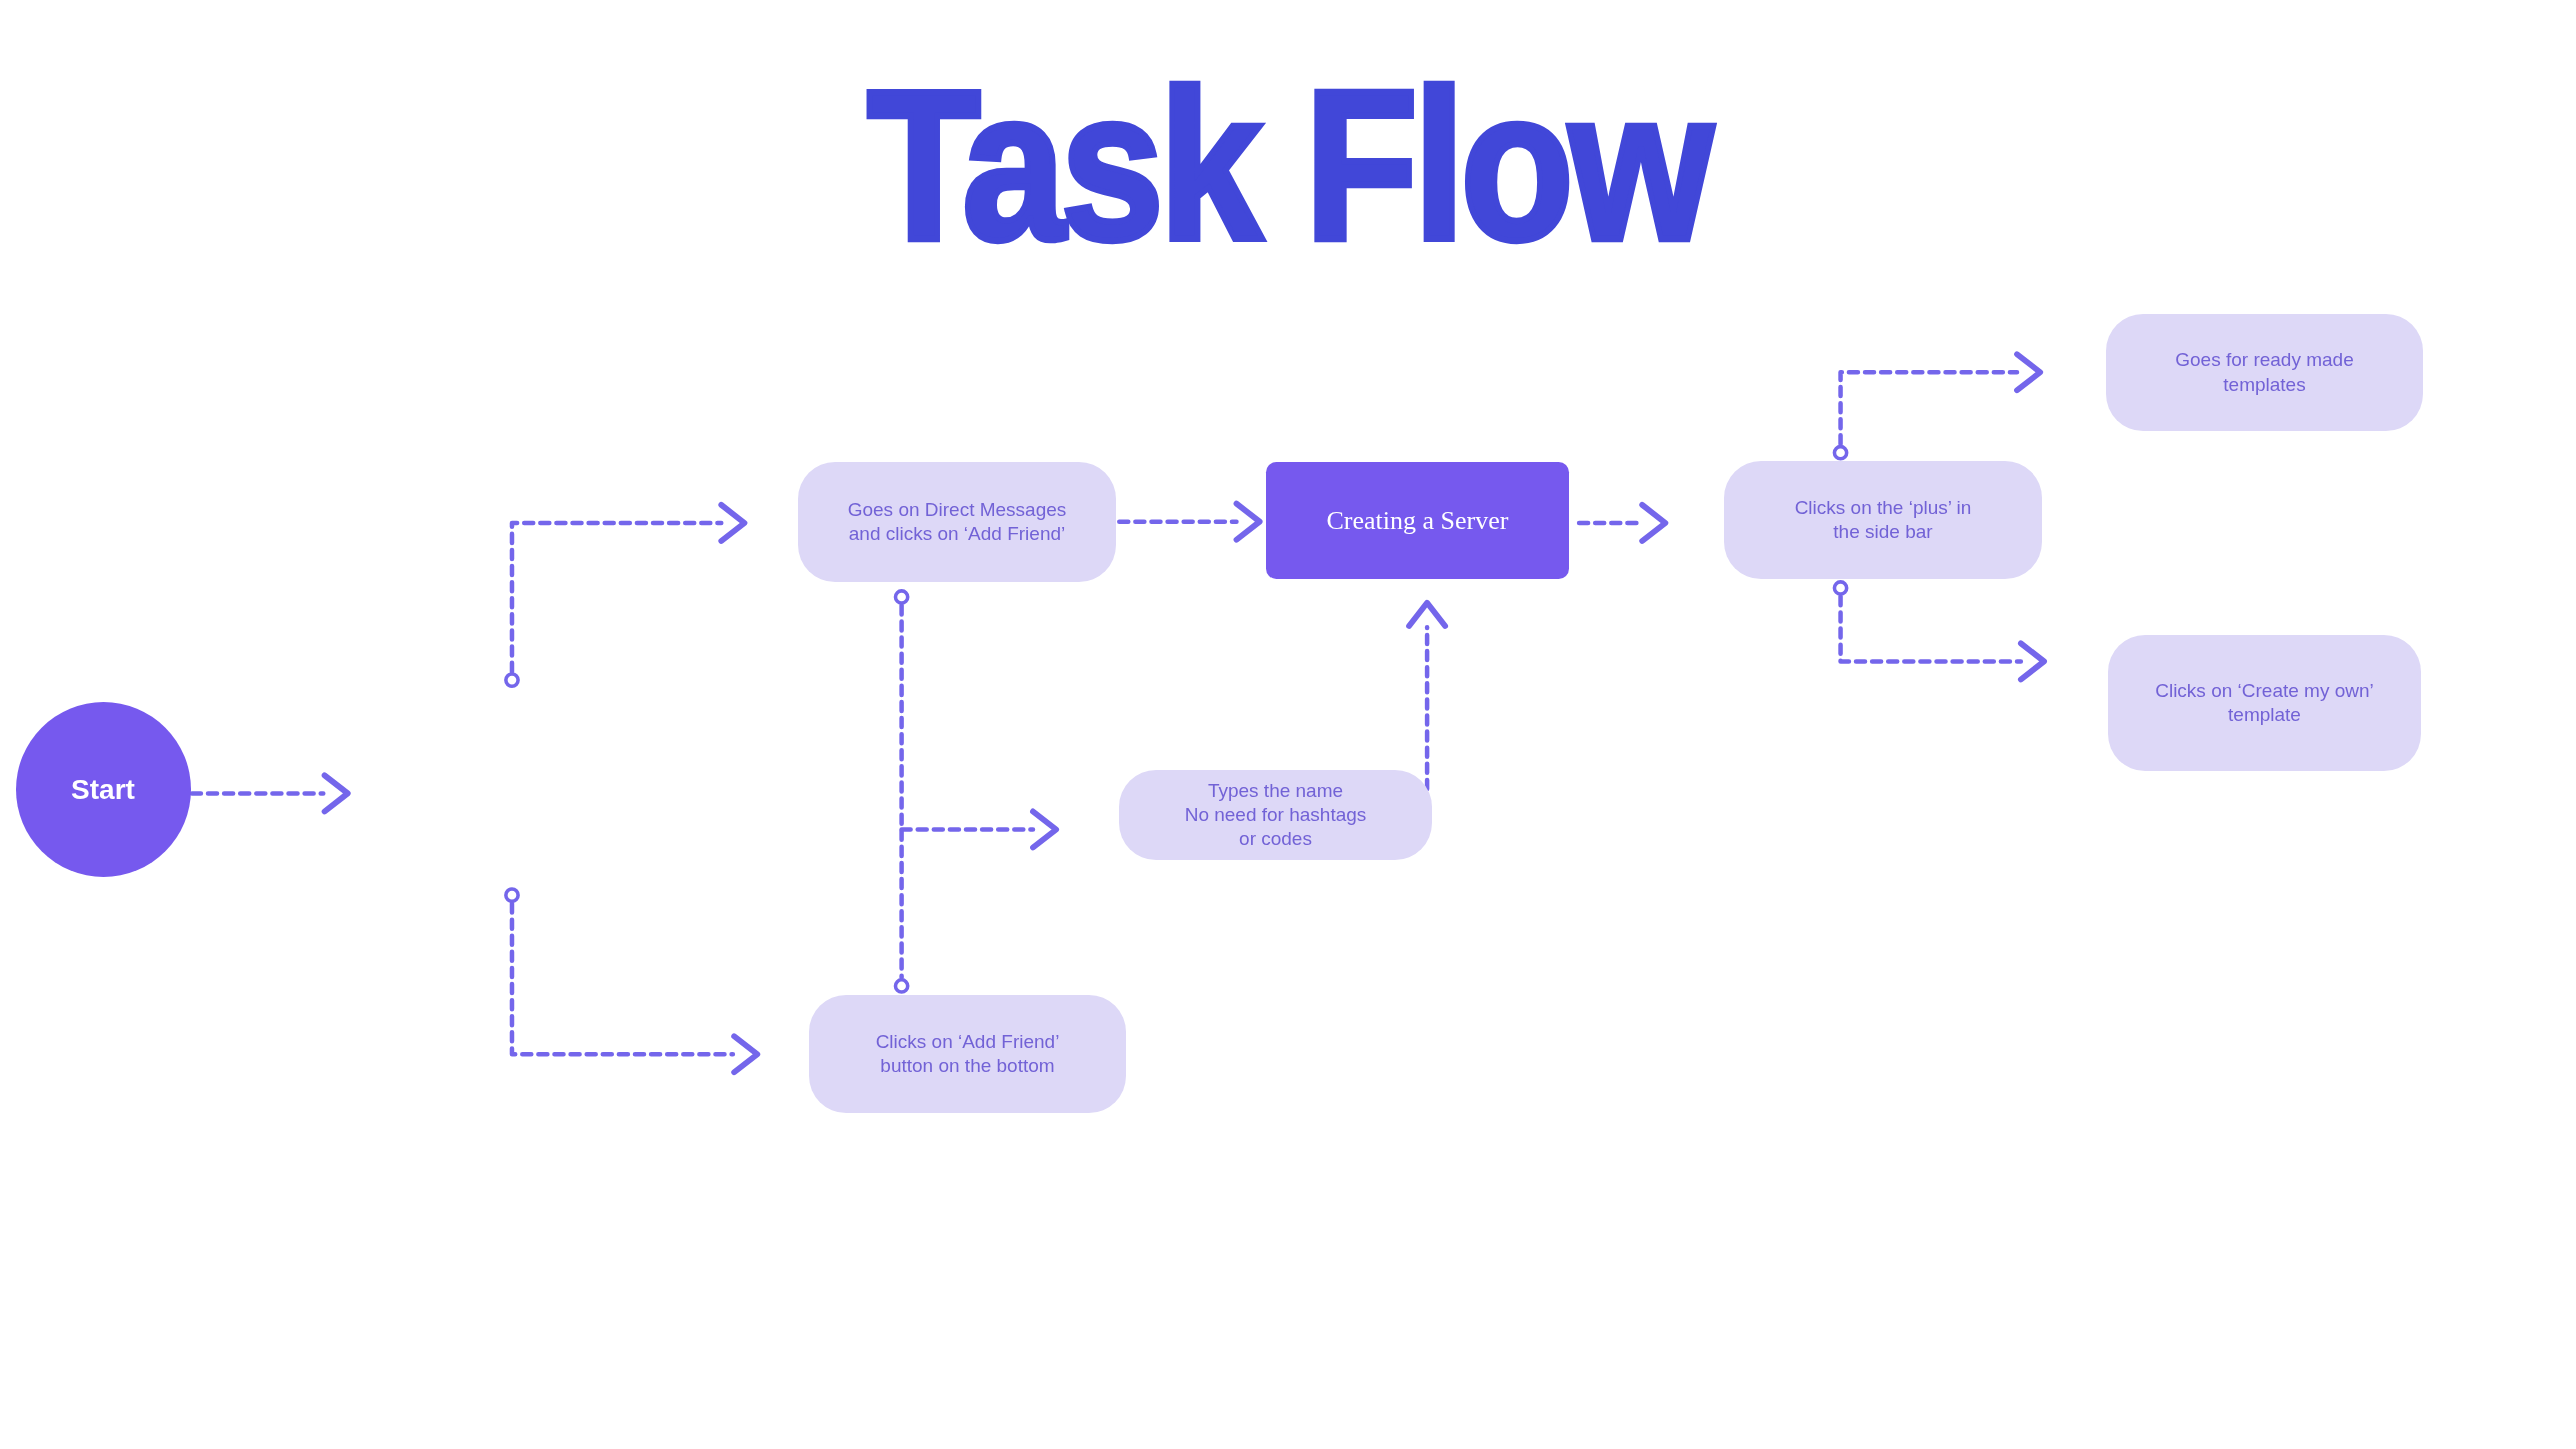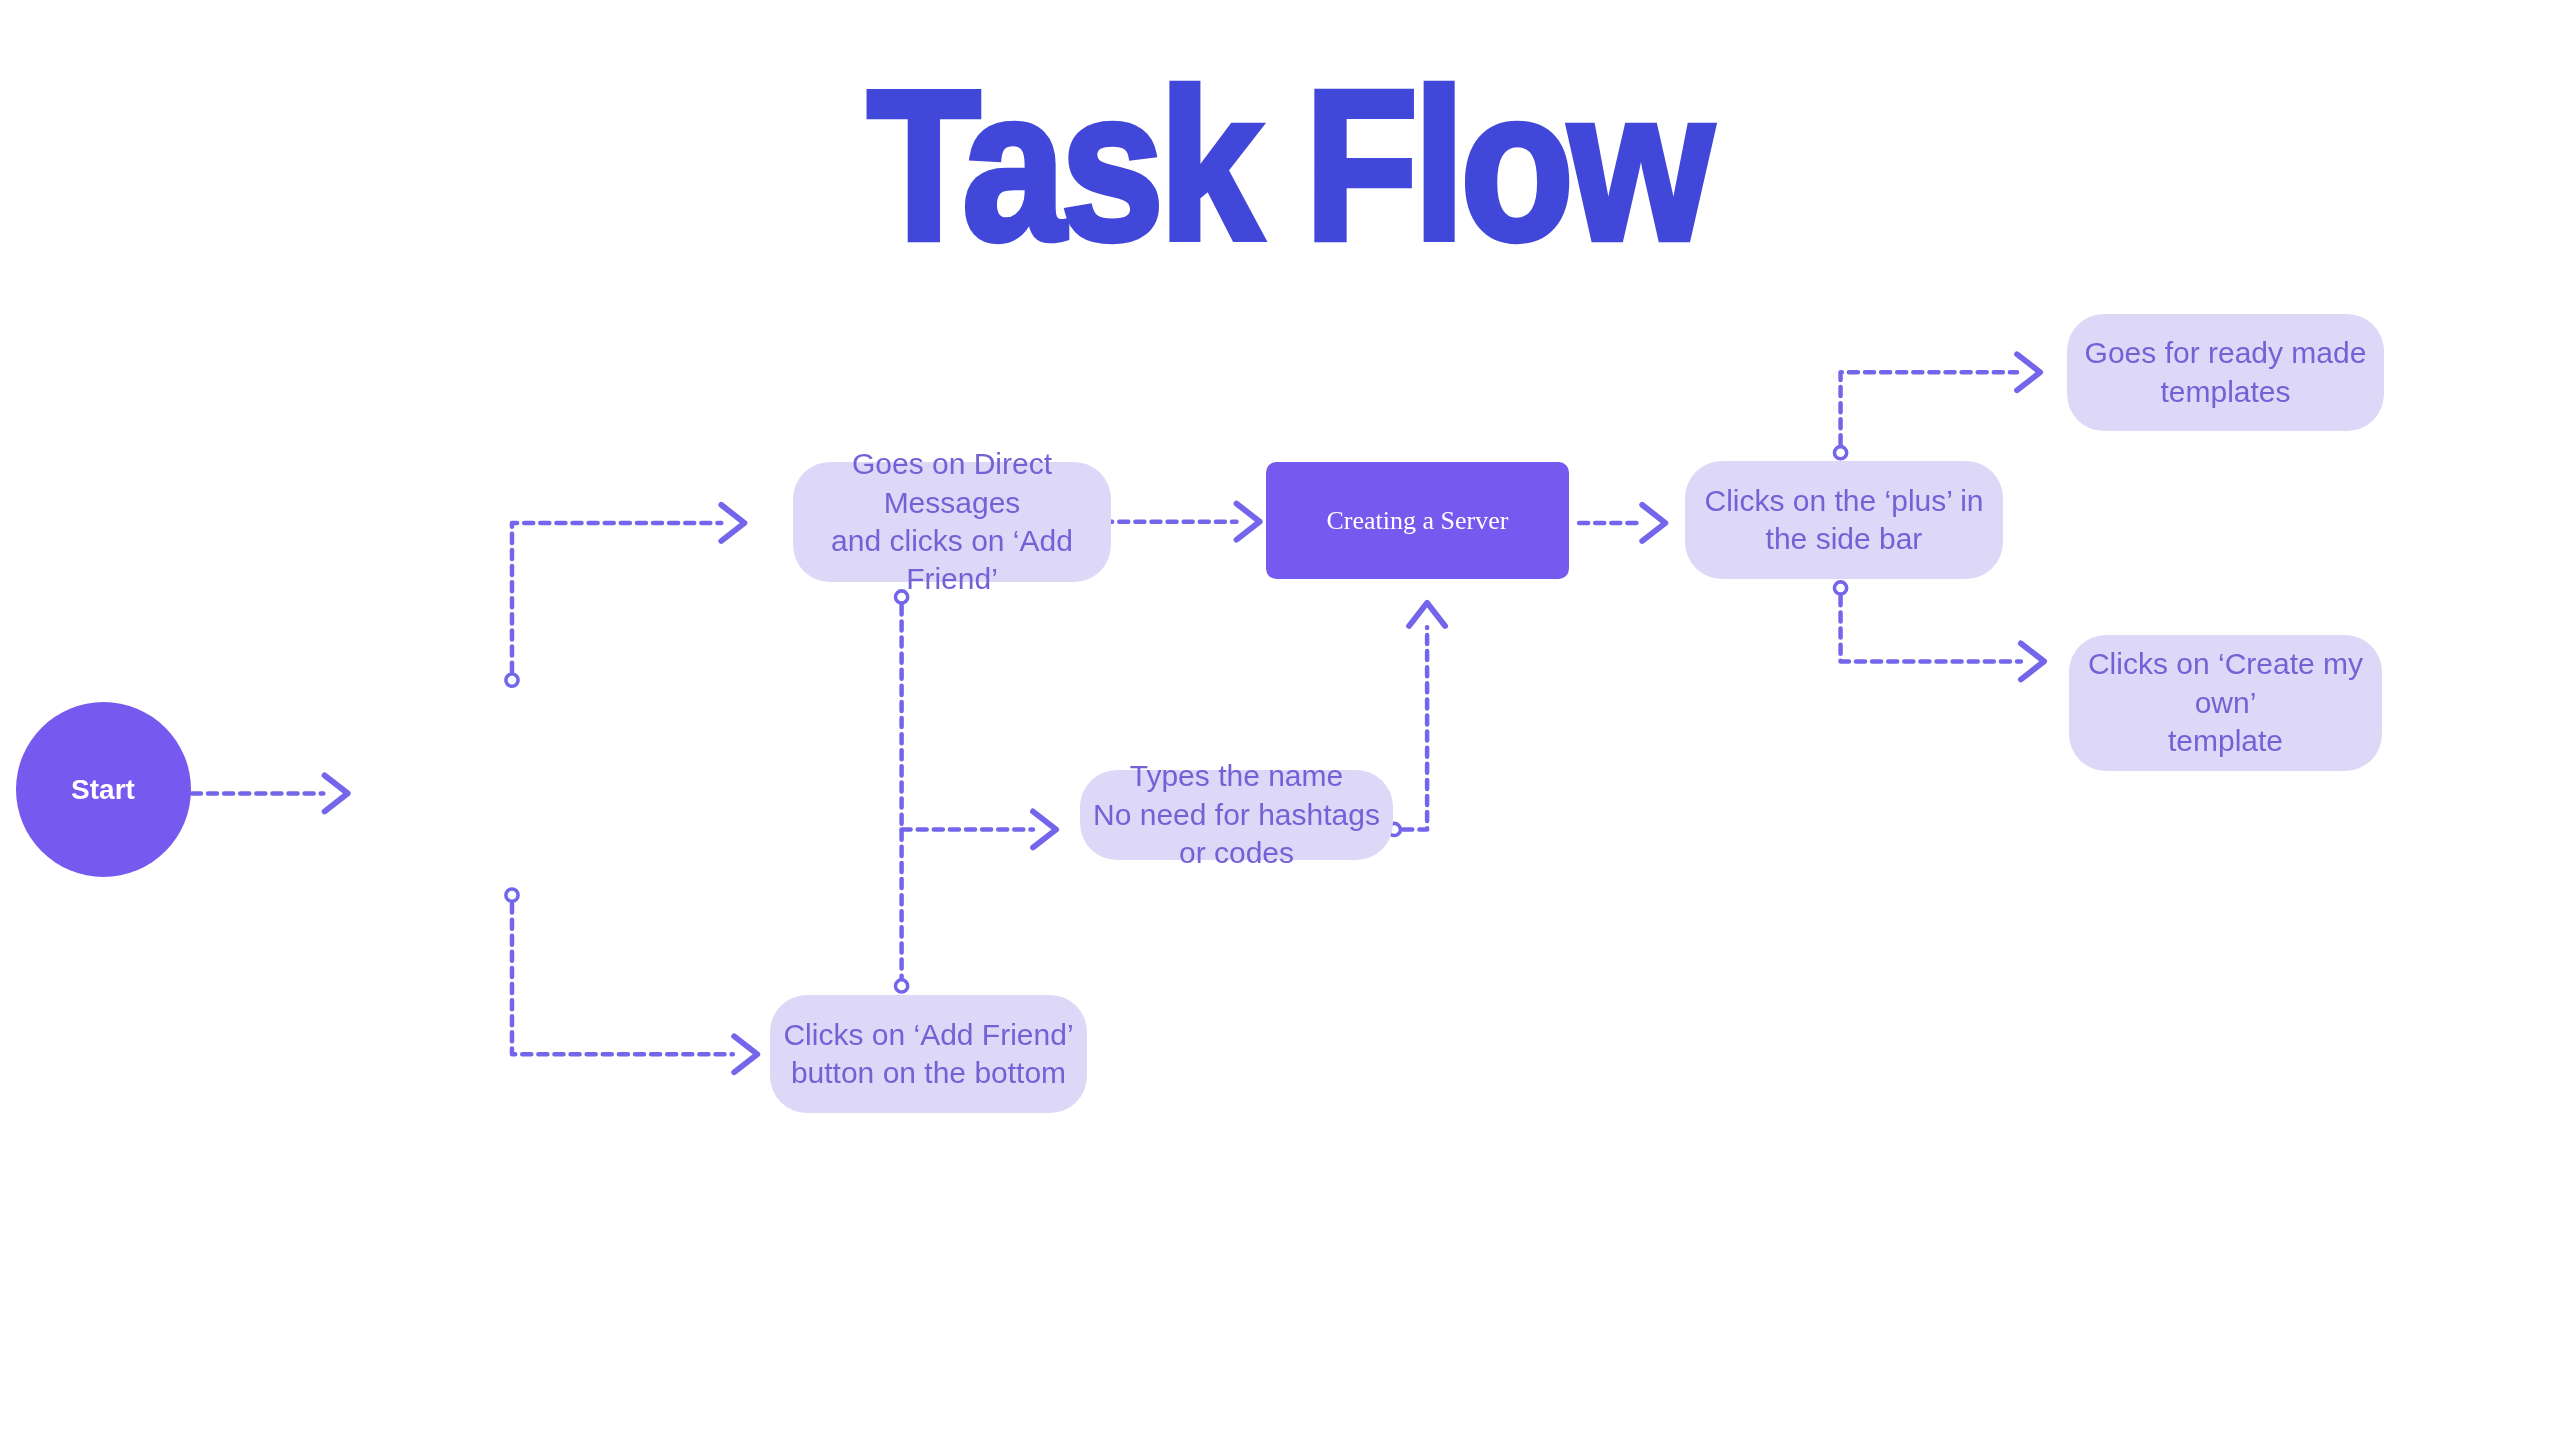--- a/index.html
+++ b/index.html
@@ -47,28 +47,29 @@
     background: var(--node-fill, #7659ee);
     color: var(--node-fill-text, #ffffff);
     border-radius: 50%;
     font-size: 28px;
     font-weight: 700;
   }
   .node.light {
     background: var(--node-light, #ddd8f7);
     color: var(--node-light-text, #7262d6);
     border-radius: 37px;
-    font-size: 30px;
+    font-size: 19px;
     font-weight: 500;
     line-height: 1.28;
+    margin-left: 39px;
   }
   
   #n-start       { left: 15.5px;   top: 702px; width: 175px; height: 175px; }
   #n-send-invite { left: 381px;  top: 738px; width: 303px; height: 120px; }
-  #n-goes-dm     { left: 793px; top: 462px;  width: 318px; height: 120px; }
+  #n-goes-dm     { left: 759px; top: 462px;  width: 318px; height: 120px; }
   #n-server      { left: 1266px; top: 462px;  width: 303px; height: 117px; font-family: Liberation Serif, serif; }
   #n-plus        { left: 1685px; top: 461px;  width: 318px; height: 118px; }
   #n-templates   { left: 2067px; top: 314px;  width: 317px; height: 117px; }
   #n-create-own  { left: 2069px; top: 635px;  width: 313px; height: 136px; }
   #n-types       { left: 1080px; top: 770px; width: 313px; height: 90px; }
   #n-add-friend  { left: 770px; top: 995px; width: 317px; height: 118px; }
 
   .connectors {
     position: absolute;
     left: 0; top: 0;

